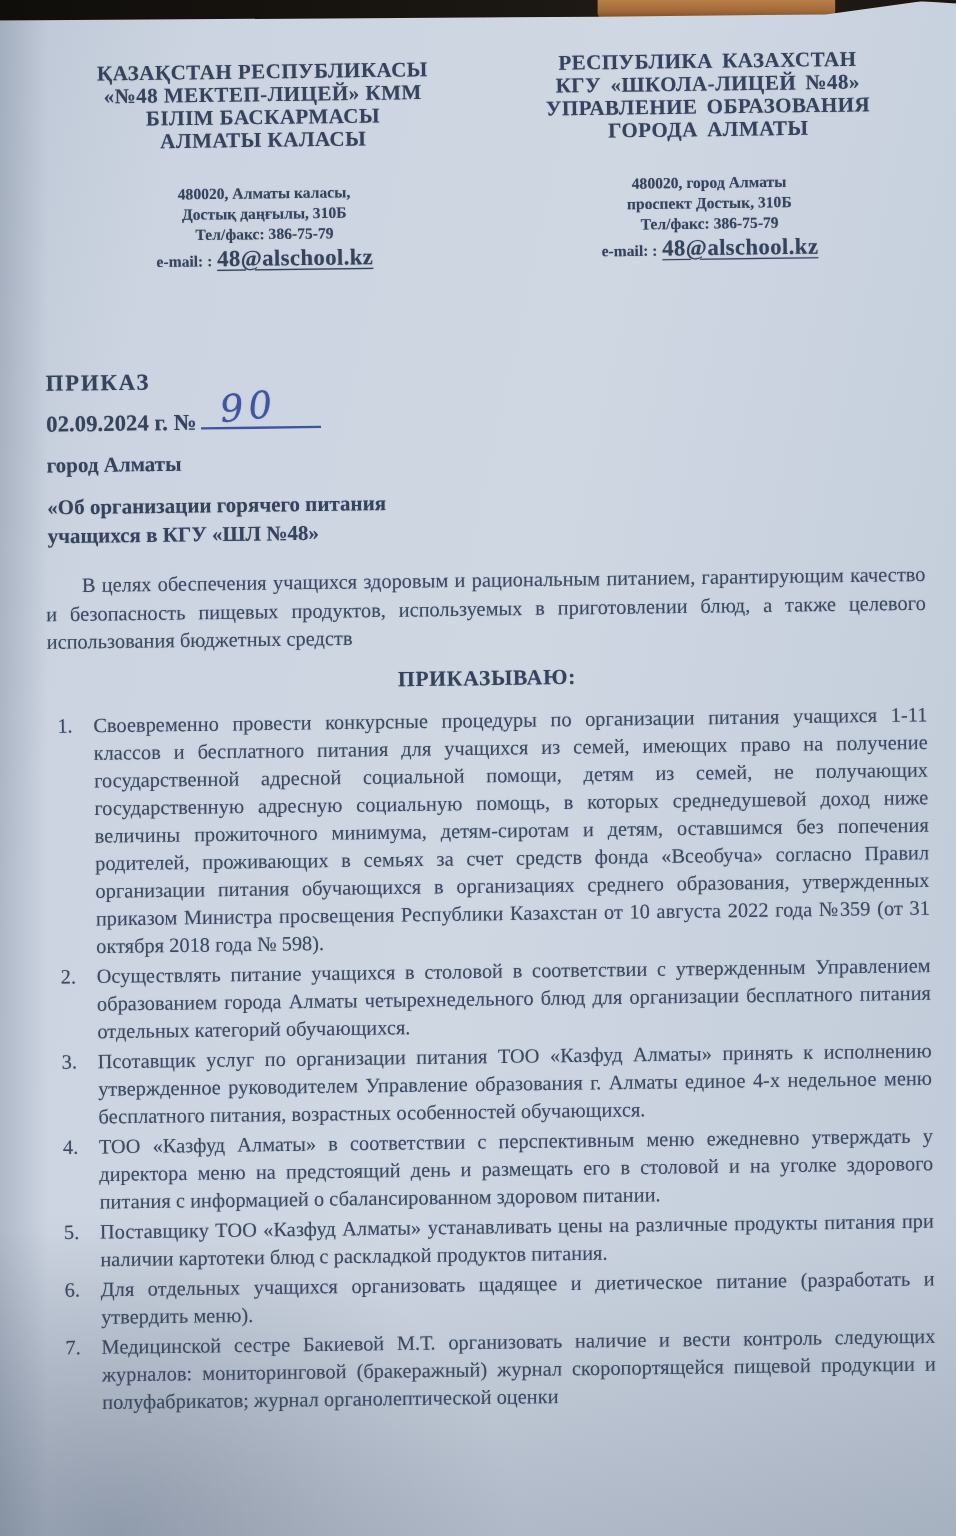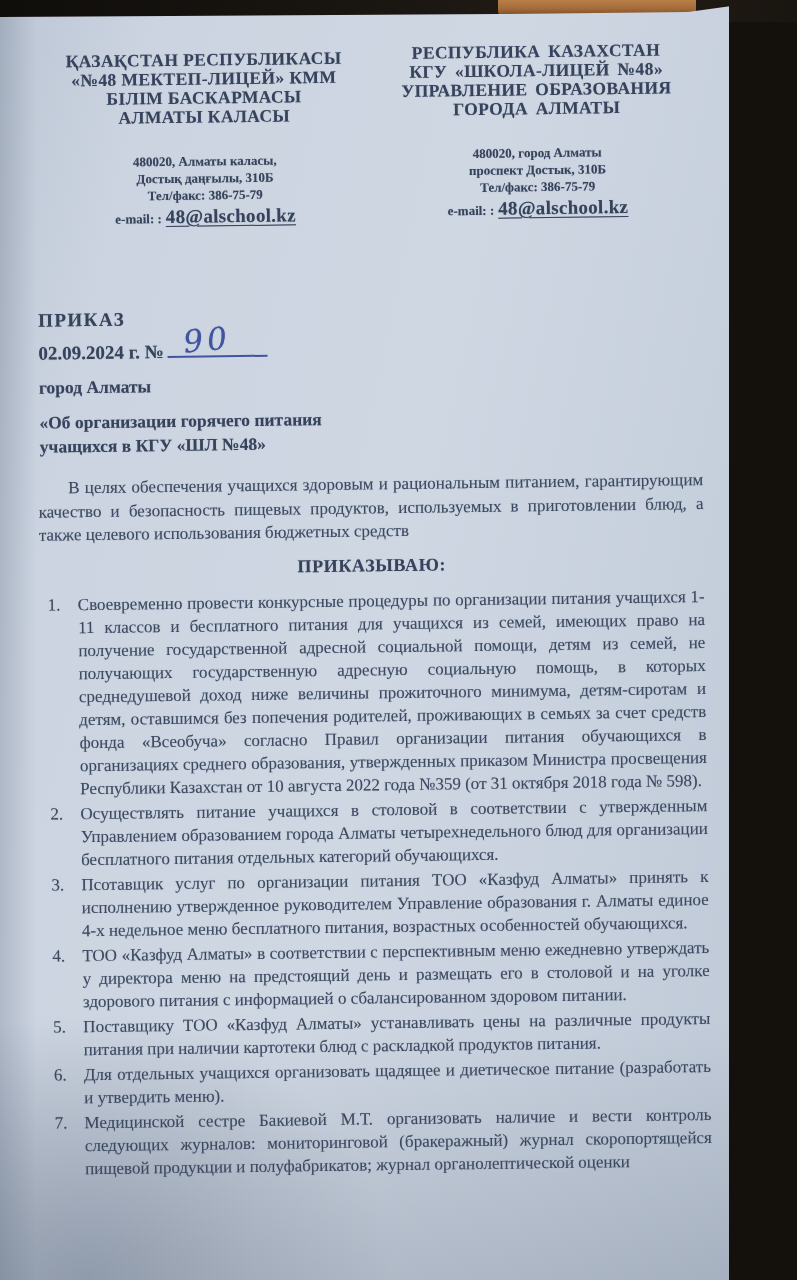--- a/index.html
+++ b/index.html
@@ -19,21 +19,21 @@
     background: linear-gradient(90deg, #100e0b 0%, #1b1712 55%, #241d15 75%, #191510 100%);
   }
   .wood-edge {
     position: absolute; top: 0; left: 498px;
     width: 198px; height: 15px;
     background: linear-gradient(180deg, #b97f48 0%, #a56c3b 55%, #7d5028 100%);
     border-radius: 0 0 4px 4px;
   }
   .paper {
     position: absolute; top: 0; left: 0;
-    width: 729px; height: 1280px;
+    width: 797px; height: 1280px;
     clip-path: polygon(0 17px, 500px 14px, 688px 12px, 768px 1px, 797px 3px, 797px 1280px, 0 1280px);
     background:
       radial-gradient(60% 30% at 12% 100%, rgba(55,70,92,0.28), rgba(0,0,0,0) 70%),
       linear-gradient(180deg, rgba(0,0,0,0) 80%, rgba(66,80,100,0.20) 100%),
       linear-gradient(90deg, rgba(70,85,108,0.22) 0%, rgba(0,0,0,0) 5%),
       linear-gradient(102deg, #bcc6d4 0%, #ccd4e1 16%, #cfd7e3 52%, #c7d0dd 78%, #bfc9d7 100%);
     color: #3c4a61;
   }
   .doc {
     position: absolute; top: 0; left: 0; right: 0;

